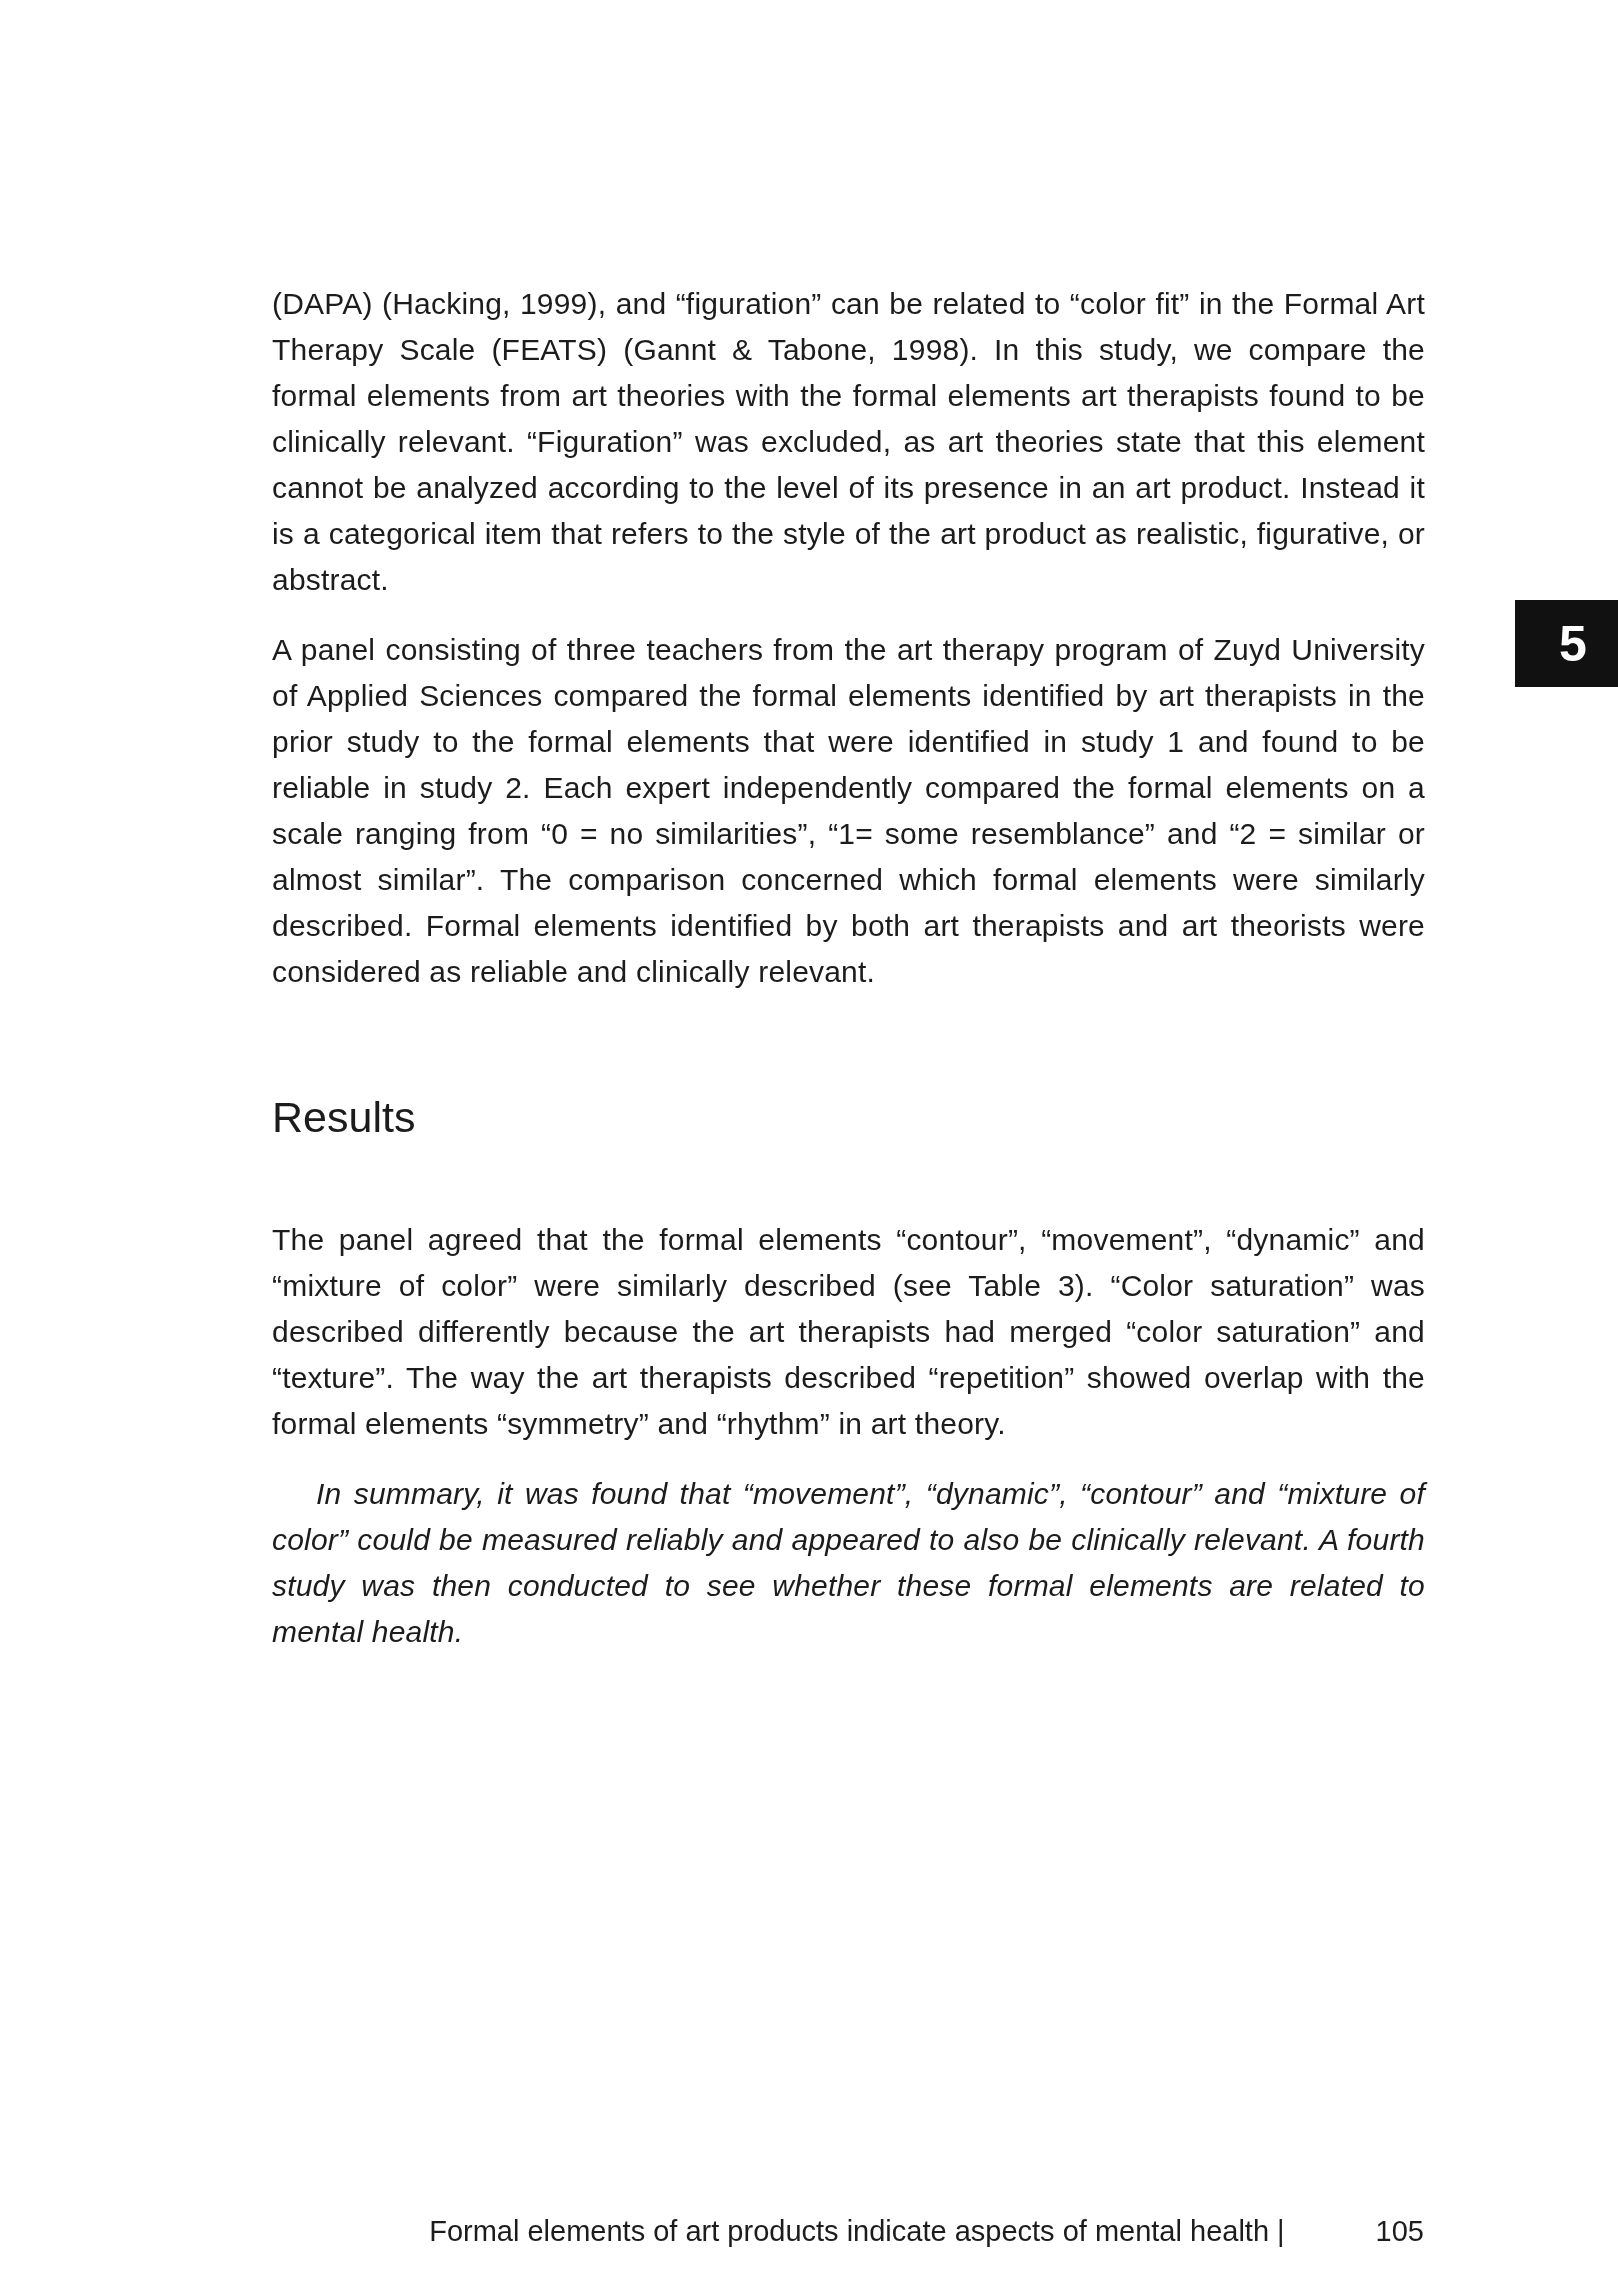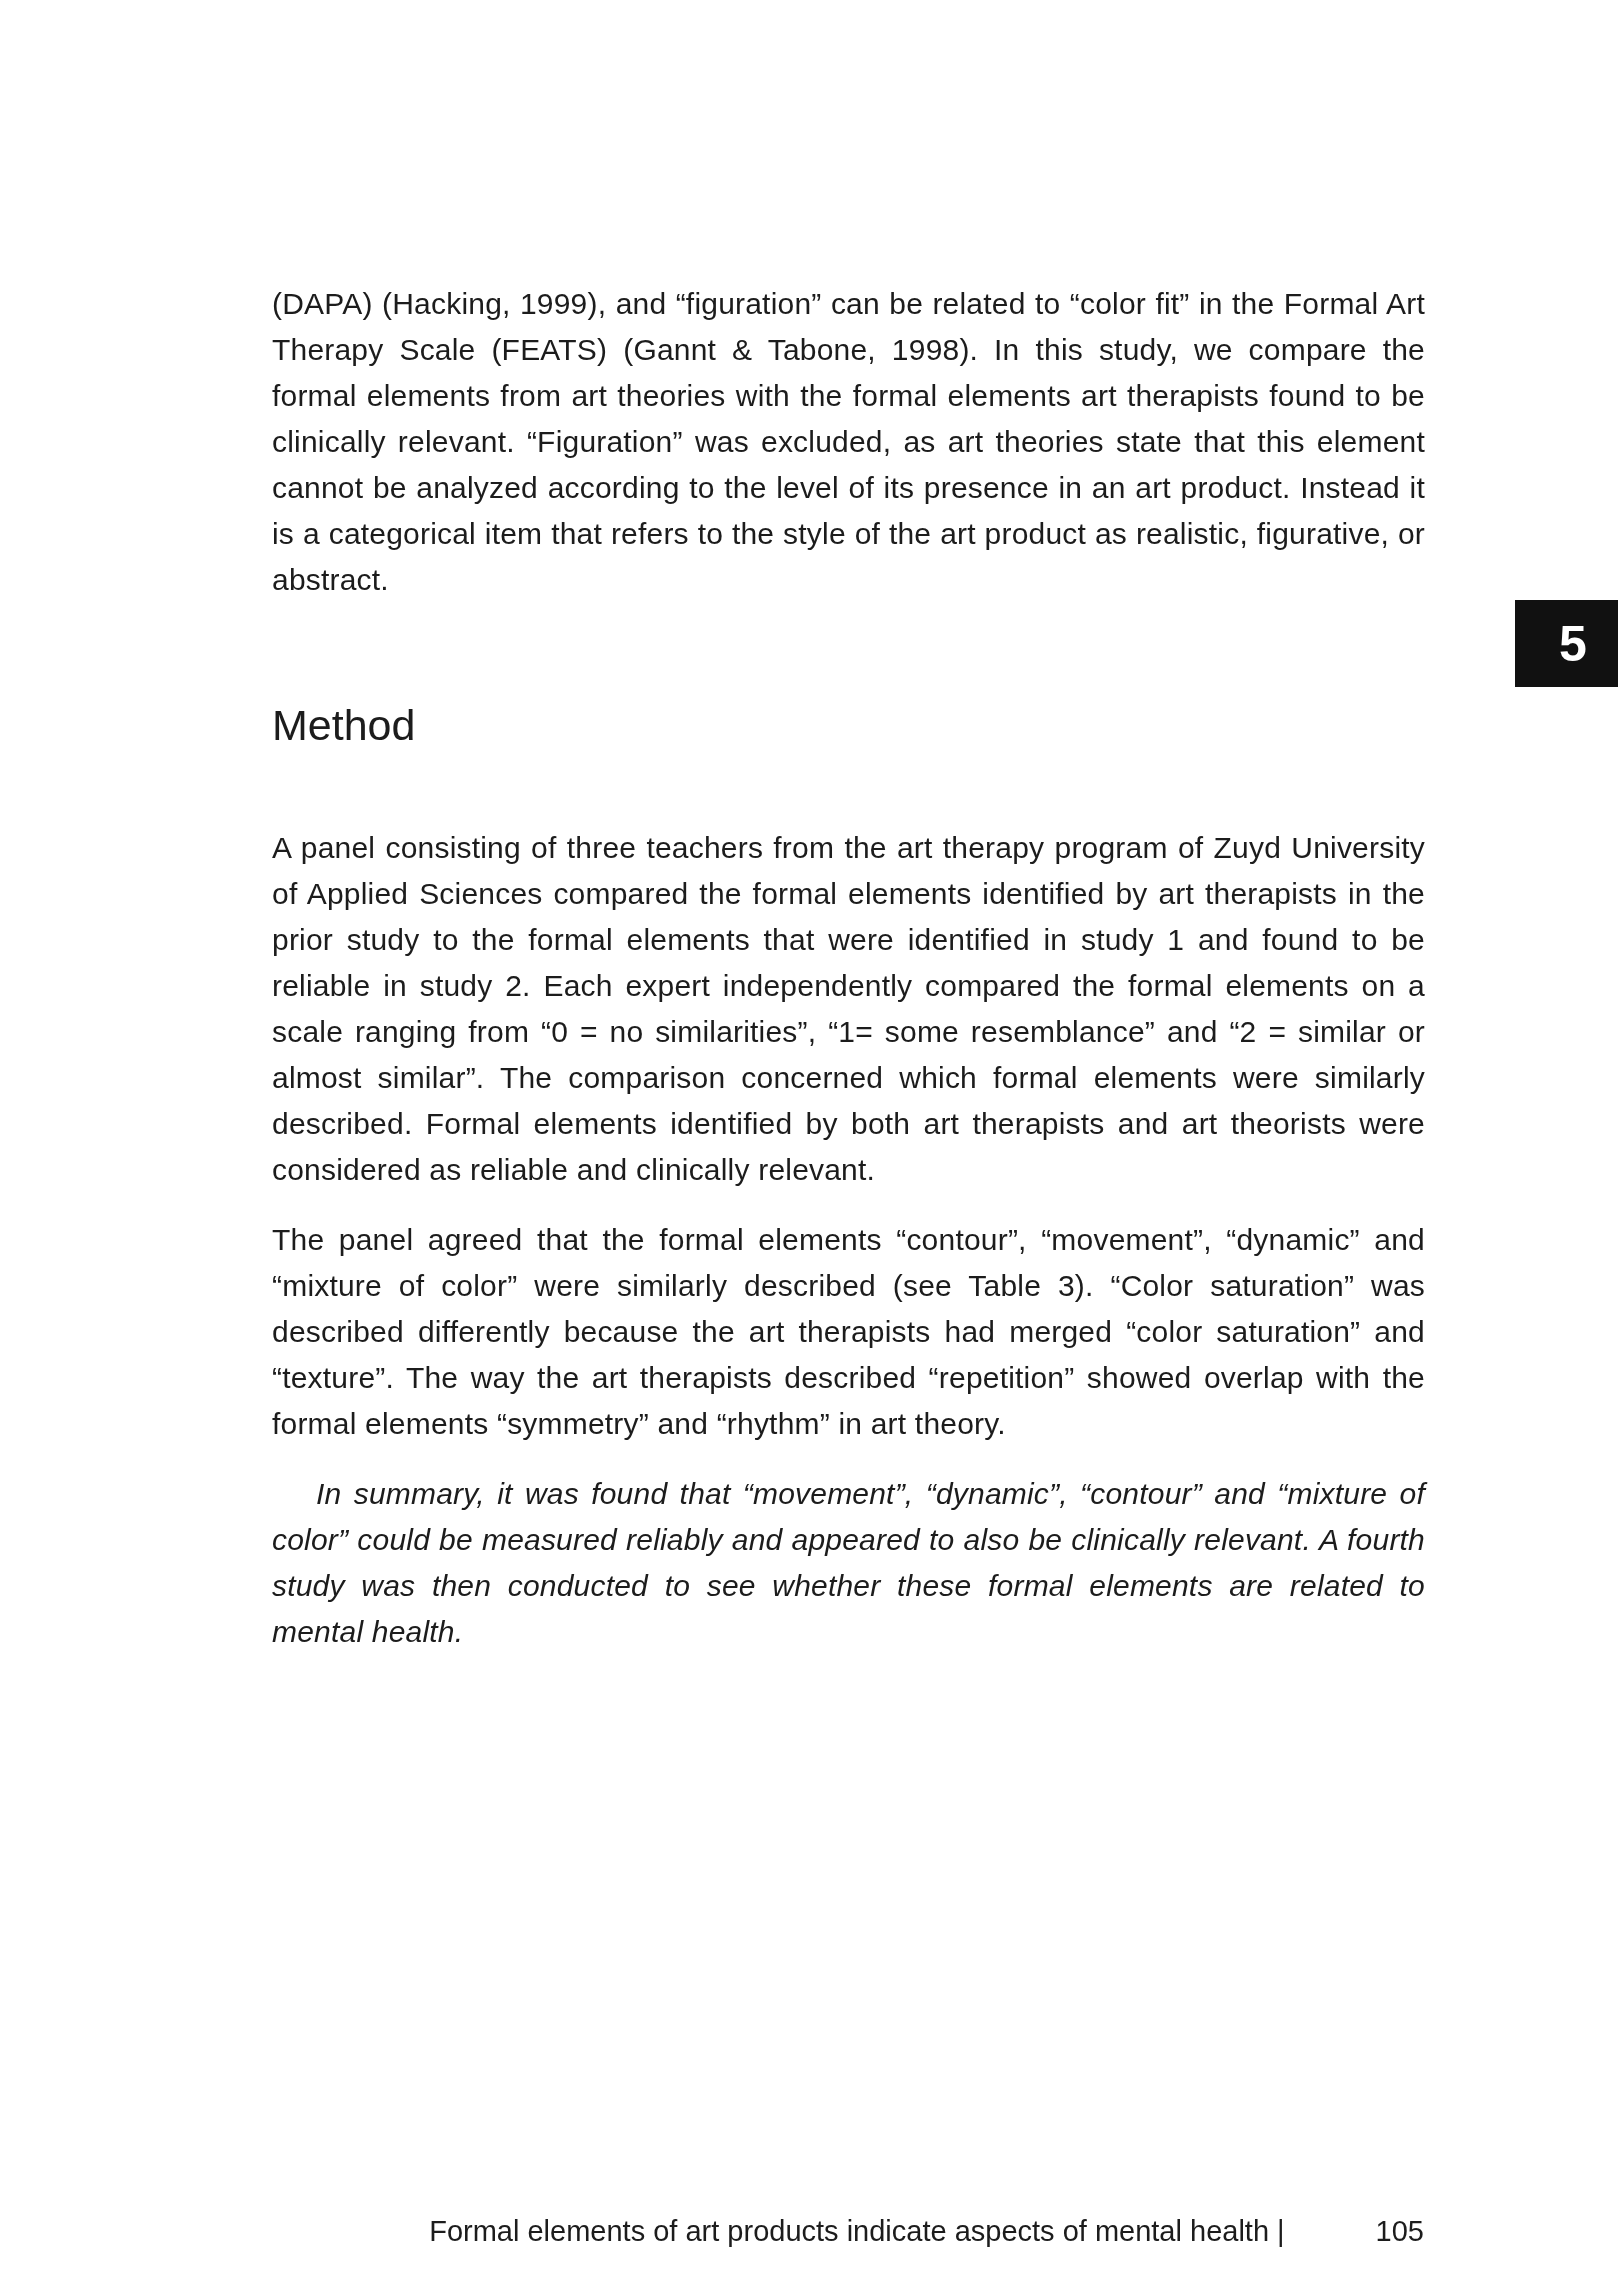--- a/index.html
+++ b/index.html
@@ -84,24 +84,24 @@
   }
 </style>
 </head>
 <body>
 
 <div class="page">
 
   <div class="content">
     <p>(DAPA) (Hacking, 1999), and “figuration” can be related to “color fit” in the Formal Art Therapy Scale (FEATS) (Gannt &amp; Tabone, 1998). In this study, we compare the formal elements from art theories with the formal elements art therapists found to be clinically relevant. “Figuration” was excluded, as art theories state that this element cannot be analyzed according to the level of its presence in an art product. Instead it is a categorical item that refers to the style of the art product as realistic, figurative, or abstract.</p>
 
-    <h2>Method</h2>
 
     <p>A panel consisting of three teachers from the art therapy program of Zuyd University of Applied Sciences compared the formal elements identified by art therapists in the prior study to the formal elements that were identified in study 1 and found to be reliable in study 2. Each expert independently compared the formal elements on a scale ranging from “0 = no similarities”, “1= some resemblance” and “2 = similar or almost similar”. The comparison concerned which formal elements were similarly described. Formal elements identified by both art therapists and art theorists were considered as reliable and clinically relevant.</p>
 
+    <h2>Results</h2>
 
     <p>The panel agreed that the formal elements “contour”, “movement”, “dynamic” and “mixture of color” were similarly described (see Table 3). “Color saturation” was described differently because the art therapists had merged “color saturation” and “texture”. The way the art therapists described “repetition” showed overlap with the formal elements “symmetry” and “rhythm” in art theory.</p>
 
     <p class="follow">In summary, it was found that “movement”, “dynamic”, “contour” and “mixture of color” could be measured reliably and appeared to also be clinically relevant. A fourth study was then conducted to see whether these formal elements are related to mental health.</p>
   </div>
 
   <div class="chapter-tab">
     <span>5</span>
   </div>
 

